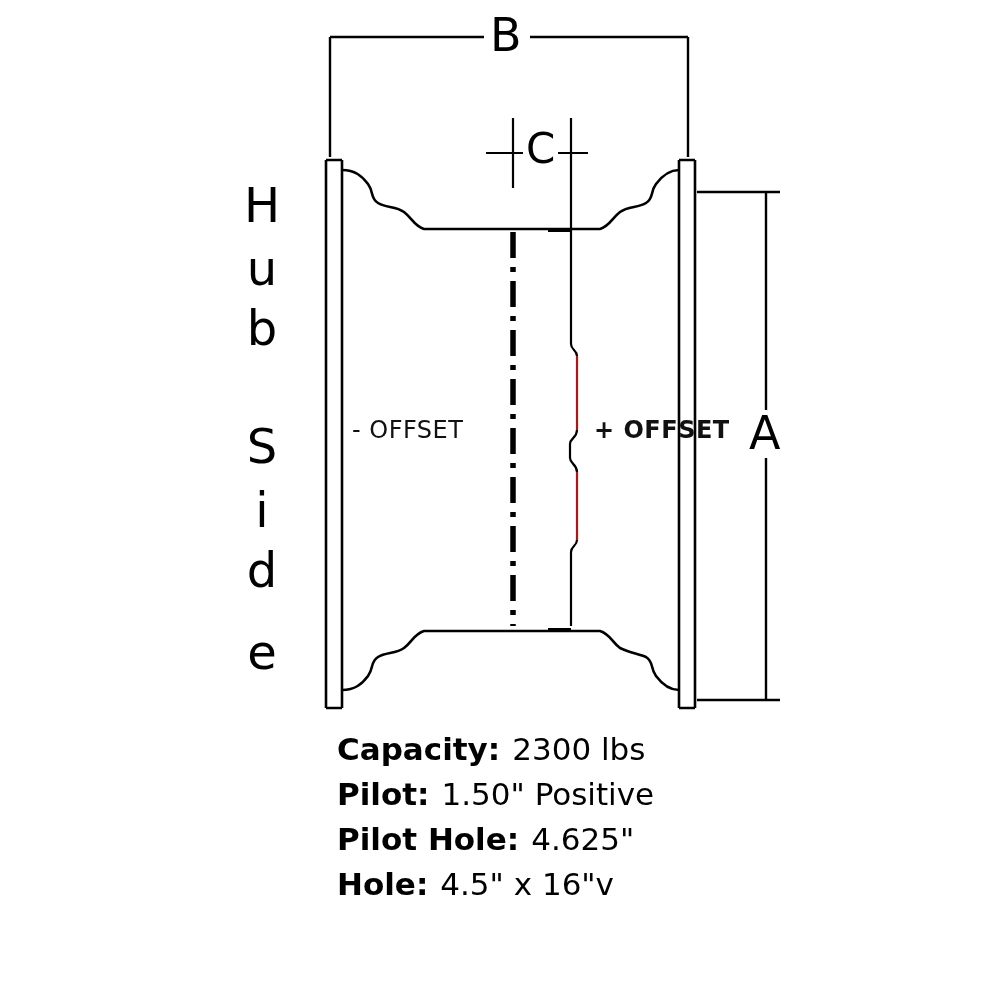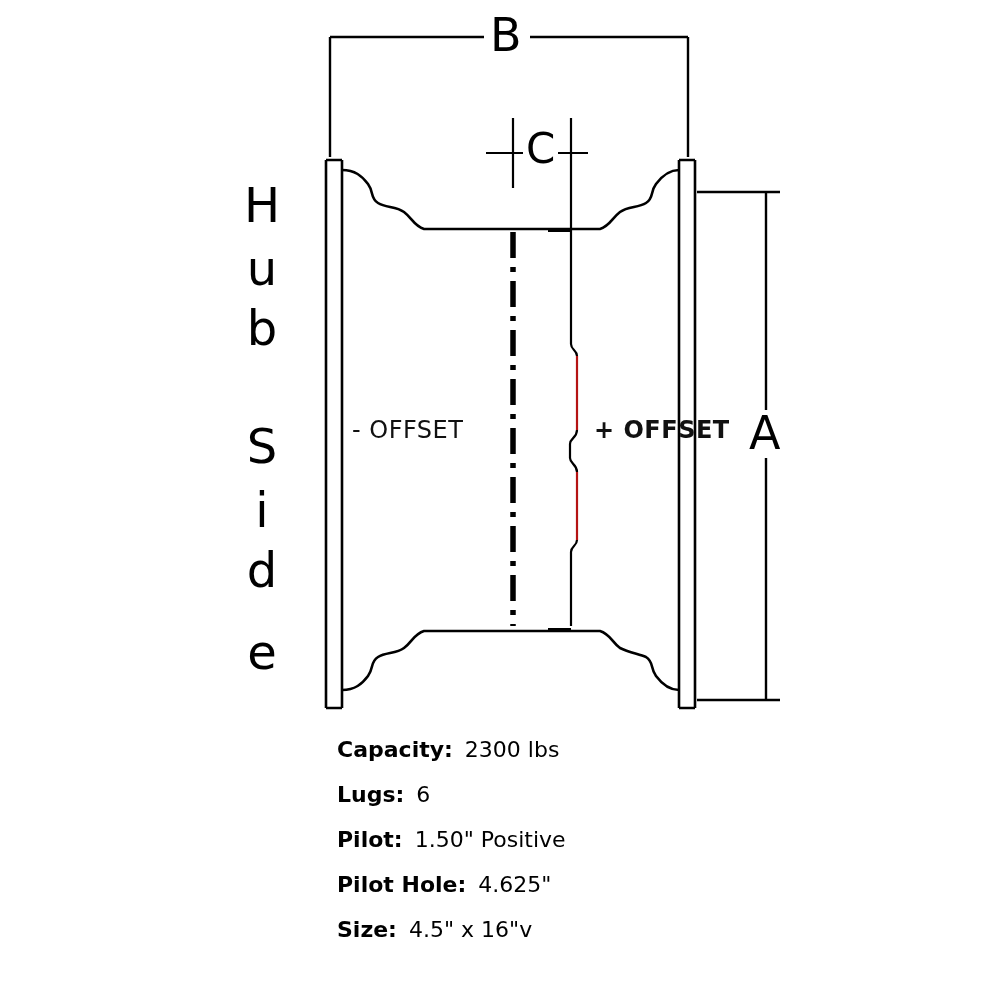--- a/index.html
+++ b/index.html
@@ -37,21 +37,21 @@
     font-weight: 400;
     letter-spacing: 0.5px;
     color: #111111;
   }
   .specs {
     position: absolute;
     left: 337px;
     top: 727px;
   }
   .spec-row {
-    font-size: 22px;
+    font-size: 31px;
     line-height: 45px;
     white-space: nowrap;
   }
   .spec-label { font-weight: 700; }
   .spec-value { font-weight: 400; margin-left: 12px; }
 </style>
 </head>
 <body>
 
 <div class="canvas">
@@ -104,26 +104,23 @@
   <div class="hub-letter" style="top:628px;">e</div>
 
   <div class="offset-label" style="left:352px; top:416px;">- OFFSET</div>
   <div class="offset-label" style="left:594px; top:416px;font-weight:bold;">+ OFFSET</div>
 
   <div class="specs">
     <div class="spec-row">
       <span class="spec-label">Capacity:</span><span class="spec-value">2300 lbs</span>
     </div>
     <div class="spec-row">
-      <span class="spec-label">Lugs:</span><span class="spec-value">6</span>
-    </div>
-    <div class="spec-row">
       <span class="spec-label">Pilot:</span><span class="spec-value">1.50" Positive</span>
     </div>
     <div class="spec-row">
       <span class="spec-label">Pilot Hole:</span><span class="spec-value">4.625"</span>
     </div>
     <div class="spec-row">
-      <span class="spec-label">Size:</span><span class="spec-value">4.5" x 16"v</span>
+      <span class="spec-label">Hole:</span><span class="spec-value">4.5" x 16"v</span>
     </div>
   </div>
 
 </div>
 
 </body></html>

